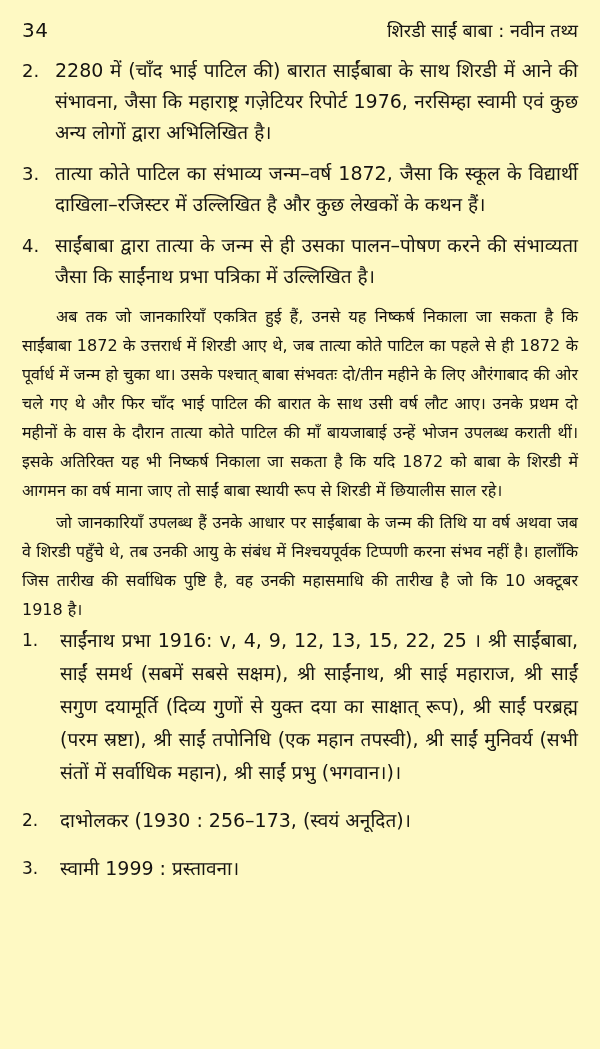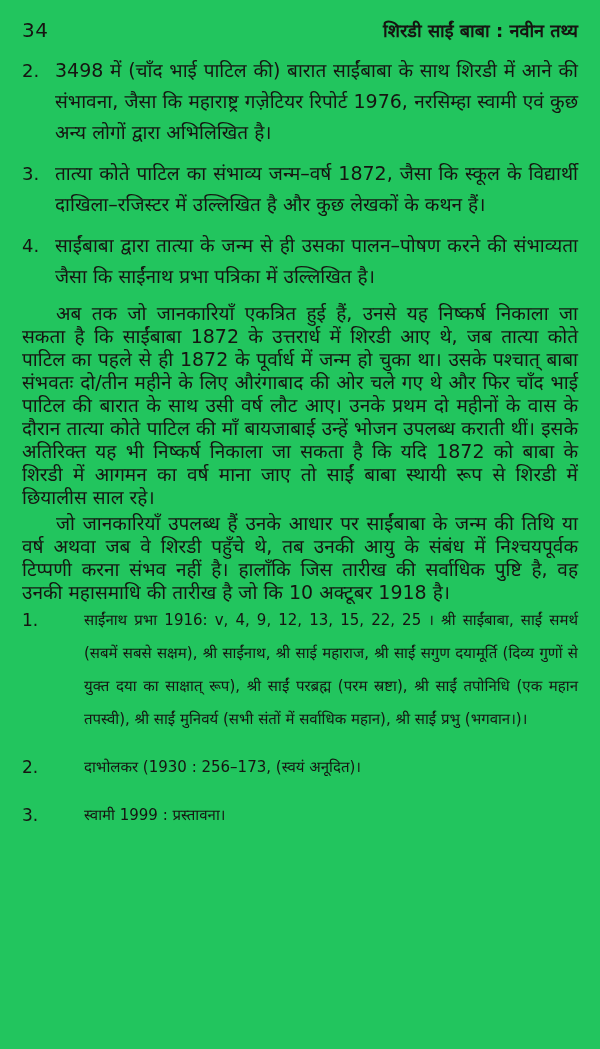--- a/index.html
+++ b/index.html
@@ -5,39 +5,39 @@
   html, body {
     margin: 0;
     padding: 0;
     background: #ffffff;
   }
   .page {
     position: relative;
     box-sizing: border-box;
     width: 600px;
     height: 1049px;
-    background: #22c55e;
+    background: #fef9c3;
     color: #161411;
     font-family: "DejaVu Sans", "Liberation Sans", sans-serif;
     padding: 18px 22px 16px 22px;
     overflow: hidden;
   }
   .page-header {
     display: flex;
     justify-content: space-between;
     align-items: baseline;
     margin-bottom: 13px;
   }
   .page-number {
     font-size: 20px;
     letter-spacing: 0.5px;
   }
   .running-title {
     font-size: 18px;
-    font-weight: bold;
+    font-weight: normal;
   }
   ol.numbered-list {
     list-style: none;
     margin: 0;
     padding: 0;
   }
   .list-item {
     display: grid;
     grid-template-columns: 33px 1fr;
     margin-bottom: 10px;
@@ -45,22 +45,22 @@
   .item-number {
     font-size: 18px;
     line-height: 31px;
   }
   .item-text {
     font-size: 19px;
     line-height: 31px;
     text-align: justify;
   }
   .body-paragraph {
-    font-size: 19px;
-    line-height: 23px;
+    font-size: 16px;
+    line-height: 29px;
     text-align: justify;
     text-indent: 34px;
     margin: 3px 0 0 0;
   }
   .notes-heading {
     font-size: 26px;
     font-weight: bold;
     margin: 12px 0 12px 0;
     line-height: 32px;
   }
@@ -72,42 +72,41 @@
   .footnote {
     display: grid;
     grid-template-columns: 38px 1fr;
     margin-bottom: 15px;
   }
   .footnote-number {
     font-size: 17px;
     line-height: 33px;
   }
   .footnote-text {
-    font-size: 15px;
+    font-size: 19px;
     line-height: 33px;
     text-align: justify;
-    margin-left: 24px;
   }
   .italic-title {
   }
 </style>
 </head>
 <body>
 
 <div class="page">
 
   <header class="page-header">
     <span class="page-number">34</span>
     <span class="running-title">शिरडी साईं बाबा : नवीन तथ्य</span>
   </header>
 
   <ol class="numbered-list">
     <li class="list-item">
       <span class="item-number">2.</span>
-      <div class="item-text">3498 में (चाँद भाई पाटिल की) बारात साईंबाबा के साथ शिरडी में आने की संभावना, जैसा कि महाराष्ट्र गज़ेटियर रिपोर्ट 1976, नरसिम्हा स्वामी एवं कुछ अन्य लोगों द्वारा अभिलिखित है।</div>
+      <div class="item-text">2280 में (चाँद भाई पाटिल की) बारात साईंबाबा के साथ शिरडी में आने की संभावना, जैसा कि महाराष्ट्र गज़ेटियर रिपोर्ट 1976, नरसिम्हा स्वामी एवं कुछ अन्य लोगों द्वारा अभिलिखित है।</div>
     </li>
     <li class="list-item">
       <span class="item-number">3.</span>
       <div class="item-text">तात्या कोते पाटिल का संभाव्य जन्म–वर्ष 1872, जैसा कि स्कूल के विद्यार्थी दाखिला–रजिस्टर में उल्लिखित है और कुछ लेखकों के कथन हैं।</div>
     </li>
     <li class="list-item">
       <span class="item-number">4.</span>
       <div class="item-text"><span>साईंबाबा द्वारा तात्या के जन्म से ही उसका पालन–पोषण करने की संभाव्यता जैसा कि </span><span class="italic-title">साईंनाथ प्रभा</span><span> पत्रिका में उल्लिखित है।</span></div>
     </li>
   </ol>

